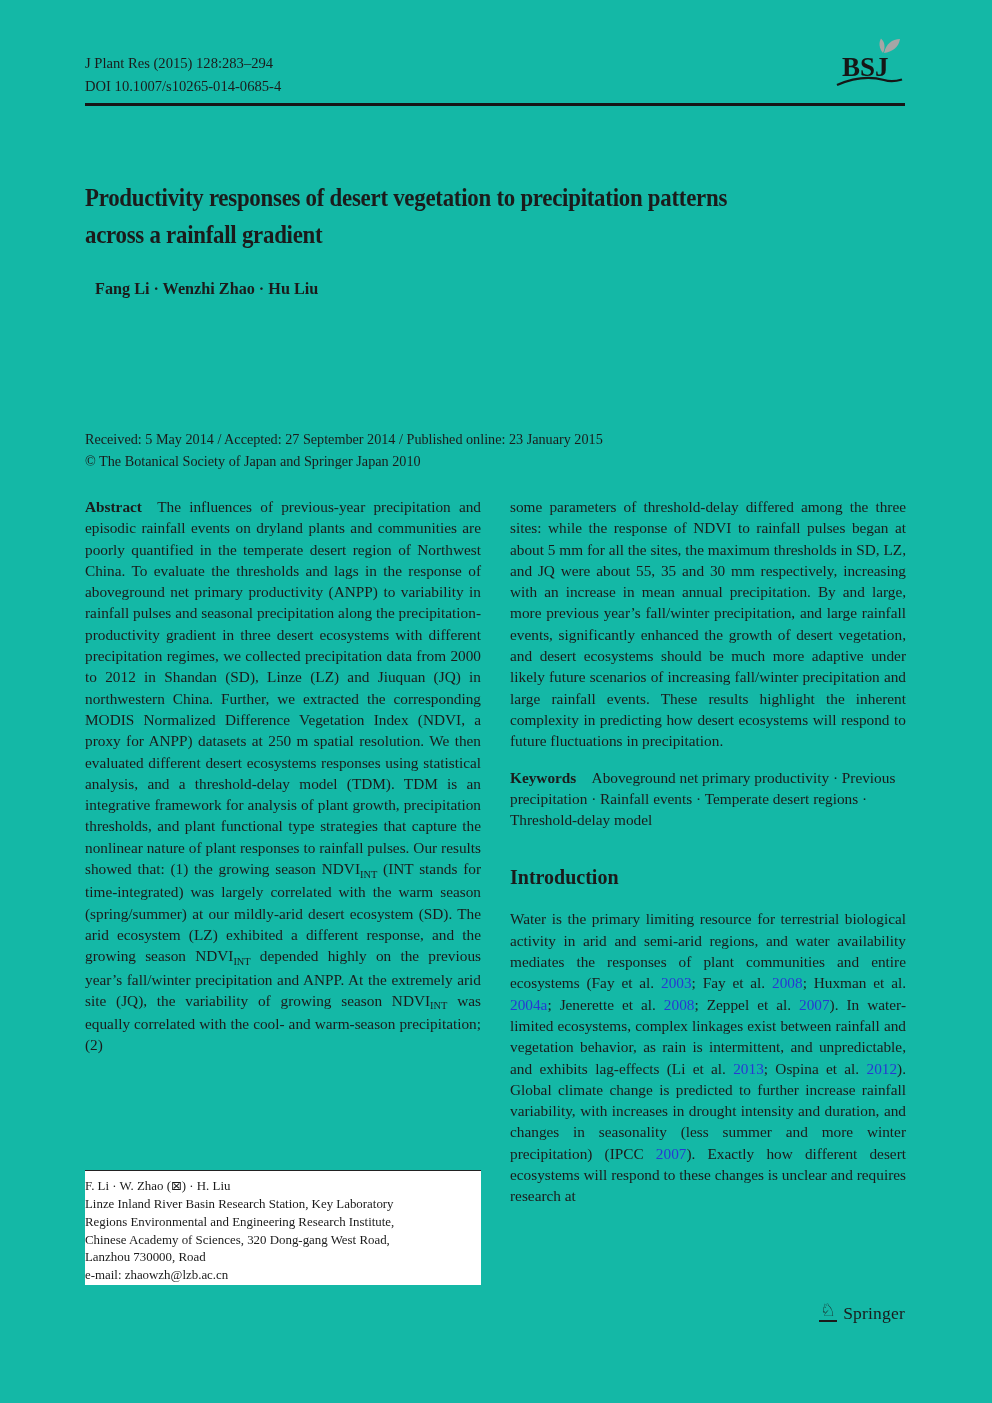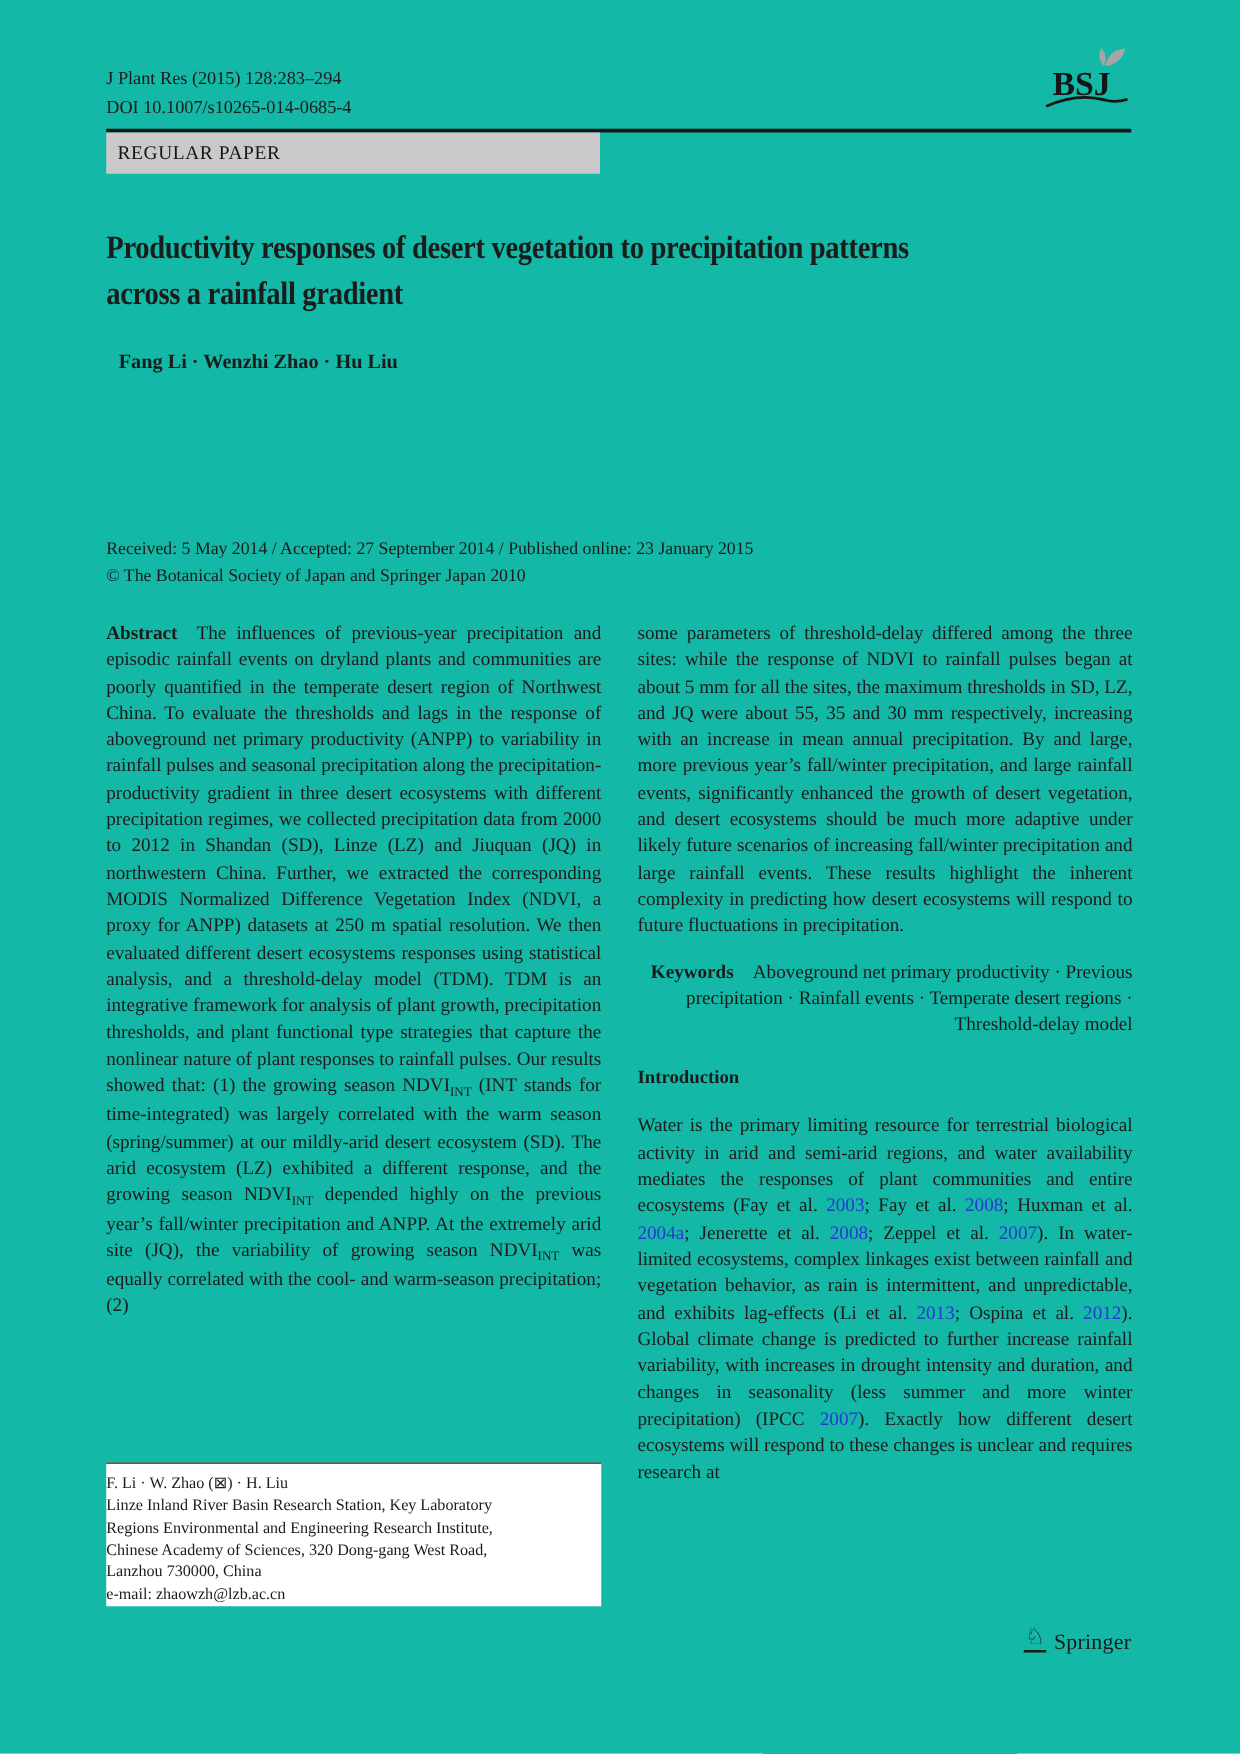--- a/index.html
+++ b/index.html
@@ -54,22 +54,22 @@
   .col { position: absolute; top: 496px; width: 396px; }
   .col-left  { left: 85px; }
   .col-right { left: 510px; }
   .par {
     font-size: 15.3px; line-height: 21.3px;
     text-align: justify;
   }
   .seg-b { font-weight: bold; }
   sub.seg-sub { font-size: 0.68em; vertical-align: baseline; position: relative; top: 0.35em; letter-spacing: 0; }
   .seg-link { color: var(--link-blue, #2838d4); cursor: pointer; }
-  .keywords { margin-top: 15px; text-align: right; }
-  .section-h { margin-top: 24px; font-size: 15px; font-weight: bold; }
+  .keywords { margin-top: 15px; text-align: left; }
+  .section-h { margin-top: 36px; font-size: 20px; font-weight: bold; }
   .intro-par { margin-top: 19px; }
 
   
   .footnote {
     position: absolute; left: 85px; top: 1138px; width: 396px;
     background: #ffffff;
     margin-top: 32px;
   }
   .fn-rule { width: 100%; height: 1.4px; background: #222222; margin-bottom: 7px; }
   .fn-lines { font-size: 12.9px; line-height: 17.7px; font-family: "Liberation Serif", "DejaVu Sans", serif; }
@@ -100,23 +100,20 @@
     <svg viewBox="0 0 74 58">
       <path d="M50,15 C52,6 58,1 66,1 C65,9 58,14 50,15 Z" fill="#a6a6a6"></path>
       <path d="M49,15 C45,10 44.5,5 47,0.5 C51,4 51.5,10 49,15 Z" fill="#a6a6a6"></path>
       <text x="8" y="38" font-size="27" font-weight="bold" font-family="Liberation Serif, DejaVu Serif, serif" fill="#161616">BSJ</text>
       <path d="M3,47 Q28,36 50,42 Q58,44.5 68,41.5" stroke="#161616" stroke-width="2.3" fill="none"></path>
     </svg>
   </div>
 
   <div class="rule-top"></div>
 
-  <div class="band">
-    <span class="band-label">REGULAR PAPER</span>
-  </div>
 
   <h1 class="title">Productivity responses of desert vegetation to precipitation patterns across a rainfall gradient</h1>
 
   <div class="authors">Fang Li · Wenzhi Zhao · Hu Liu</div>
 
   <div class="dates">
     <div>Received: 5 May 2014 / Accepted: 27 September 2014 / Published online: 23 January 2015</div>
     <div>© The Botanical Society of Japan and Springer Japan 2010</div>
   </div>
 
@@ -131,21 +128,21 @@
     <p class="par intro-par">Water is the primary limiting resource for terrestrial biological activity in arid and semi-arid regions, and water availability mediates the responses of plant communities and entire ecosystems (Fay et al. <span class="seg-link">2003</span>; Fay et al. <span class="seg-link">2008</span>; Huxman et al. <span class="seg-link">2004a</span>; Jenerette et al. <span class="seg-link">2008</span>; Zeppel et al. <span class="seg-link">2007</span>). In water-limited ecosystems, complex linkages exist between rainfall and vegetation behavior, as rain is intermittent, and unpredictable, and exhibits lag-effects (Li et al. <span class="seg-link">2013</span>; Ospina et al. <span class="seg-link">2012</span>). Global climate change is predicted to further increase rainfall variability, with increases in drought intensity and duration, and changes in seasonality (less summer and more winter precipitation) (IPCC <span class="seg-link">2007</span>). Exactly how different desert ecosystems will respond to these changes is unclear and requires research at</p>
   </section>
 
   <aside class="footnote">
     <div class="fn-rule"></div>
     <div class="fn-lines">
         <div>F. Li · W. Zhao (⊠) · H. Liu</div>
         <div>Linze Inland River Basin Research Station, Key Laboratory</div>
         <div>Regions Environmental and Engineering Research Institute,</div>
         <div>Chinese Academy of Sciences, 320 Dong-gang West Road,</div>
-        <div>Lanzhou 730000, China</div>
+        <div>Lanzhou 730000, Road</div>
         <div>e-mail: zhaowzh@lzb.ac.cn</div>
       </div>
   </aside>
 
   <div class="pubfoot">
     <span class="knight">♘</span>
     <span class="pubname">Springer</span>
   </div>
 
 </div>

